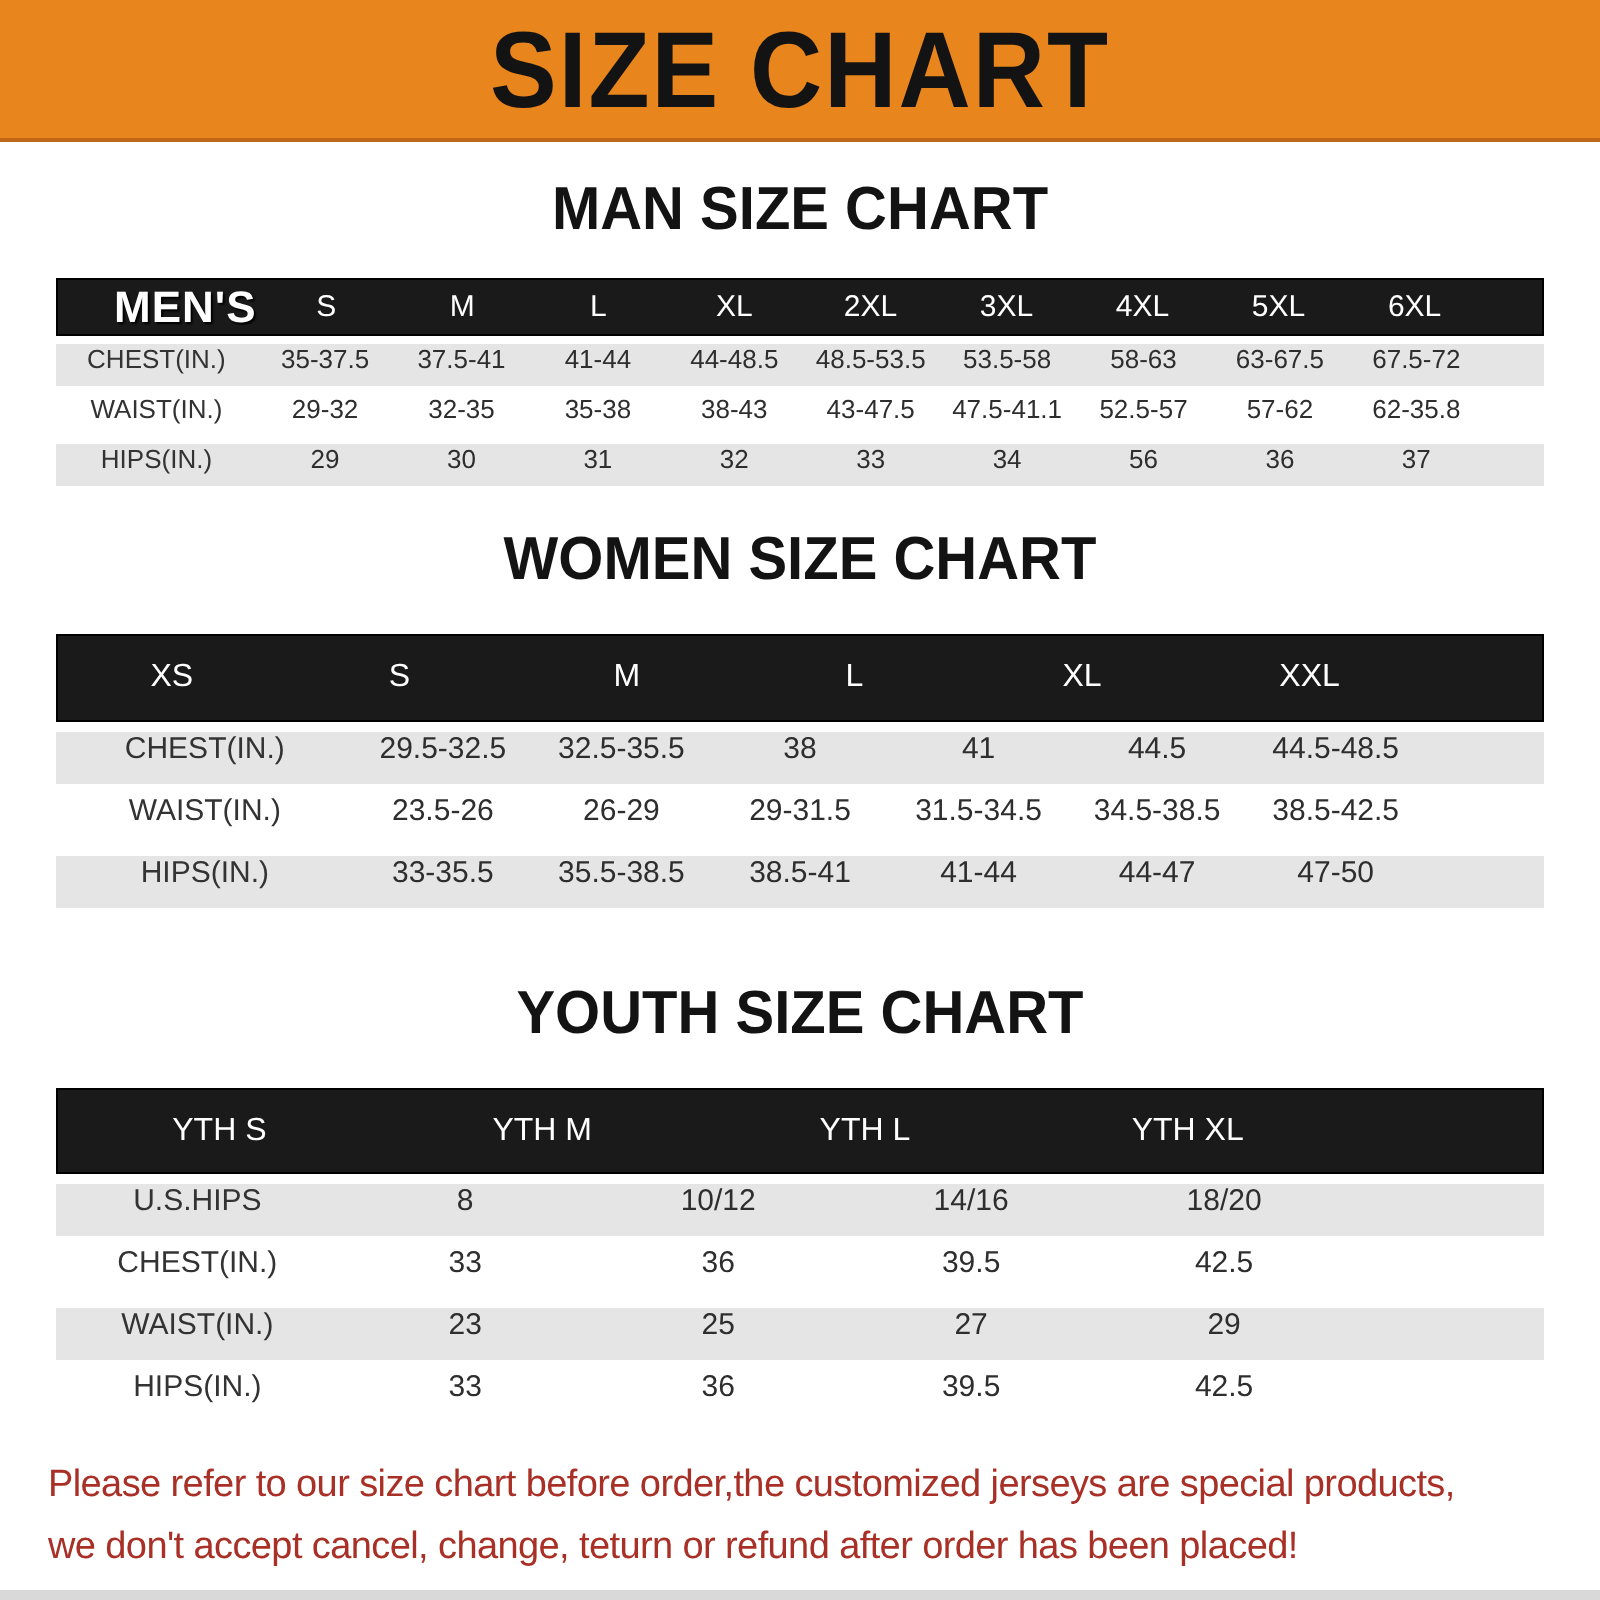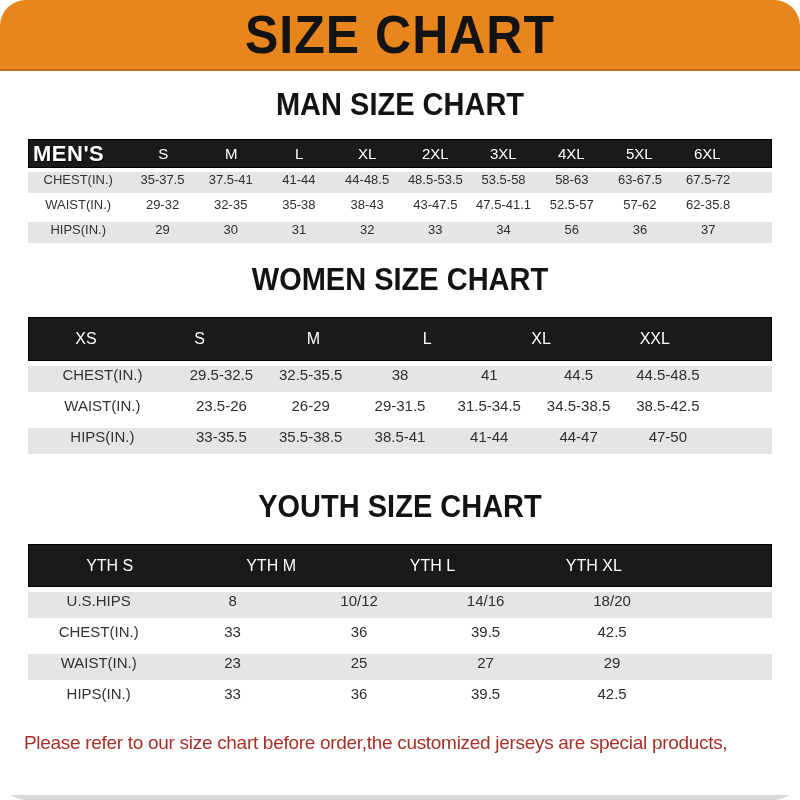--- a/index.html
+++ b/index.html
@@ -1,18 +1,18 @@
 <!DOCTYPE html>
 <html><head>
 <meta charset="utf-8">
 <style>
   html,body{margin:0;padding:0;}
   .page{
     width:800px;height:800px;position:relative;overflow:hidden;
-    background:#ffffff;font-family:"Liberation Sans",sans-serif;border-radius:26px;
+    background:#ffffff;font-family:"Liberation Sans",sans-serif;
   }
   
   .banner{
     height:71px;box-sizing:border-box;background:#E8861D;
     border-bottom:2px solid #c06818;
     display:flex;align-items:center;justify-content:center;
   }
   .banner-title{
     font-size:50px;font-weight:700;color:#131313;
     letter-spacing:1px;transform:scaleY(1.08);
@@ -28,21 +28,21 @@
   
   .size-table{width:744px;margin:0 auto;}
   .m-men{margin-top:19px;}
   .m-women{margin-top:22px;}
   .m-youth{margin-top:22px;}
   .t-head{
     display:flex;align-items:center;background:#1A1A1A;color:#ffffff;
     height:var(--headh);border:1px solid #000;box-sizing:border-box;
   }
   .t-corner{
-    width:var(--labelw);box-sizing:border-box;padding-left:4px;
+    width:var(--labelw);box-sizing:border-box;padding-left:28px;
     font-weight:700;font-size:var(--corner-fs);letter-spacing:.5px;
     text-shadow:1px 1px 1px #000;
   }
   .t-col{flex:1;text-align:center;font-size:var(--col-fs);font-weight:400;}
   .t-pad{width:var(--rightpad);flex:none;}
   .t-row{
     display:flex;align-items:flex-start;height:var(--rowh);
     margin-top:var(--gap);color:#2e2e2e;font-size:var(--fs);
   }
   .t-row.gray{background:#E5E5E5;}
@@ -208,17 +208,18 @@
         <span class="t-cell">33</span>
         <span class="t-cell">36</span>
         <span class="t-cell">39.5</span>
         <span class="t-cell">42.5</span>
         <span class="t-pad"></span>
       </div>
     </div>
 
   <div class="disclaimer">
     <div>Please refer to our size chart before order,the customized jerseys are special products,</div>
+    <div>we don't accept cancel, change, teturn or refund after order has been placed!</div>
   </div>
 
   <div class="bottom-edge"></div>
 
 </div>
 
 </body></html>

